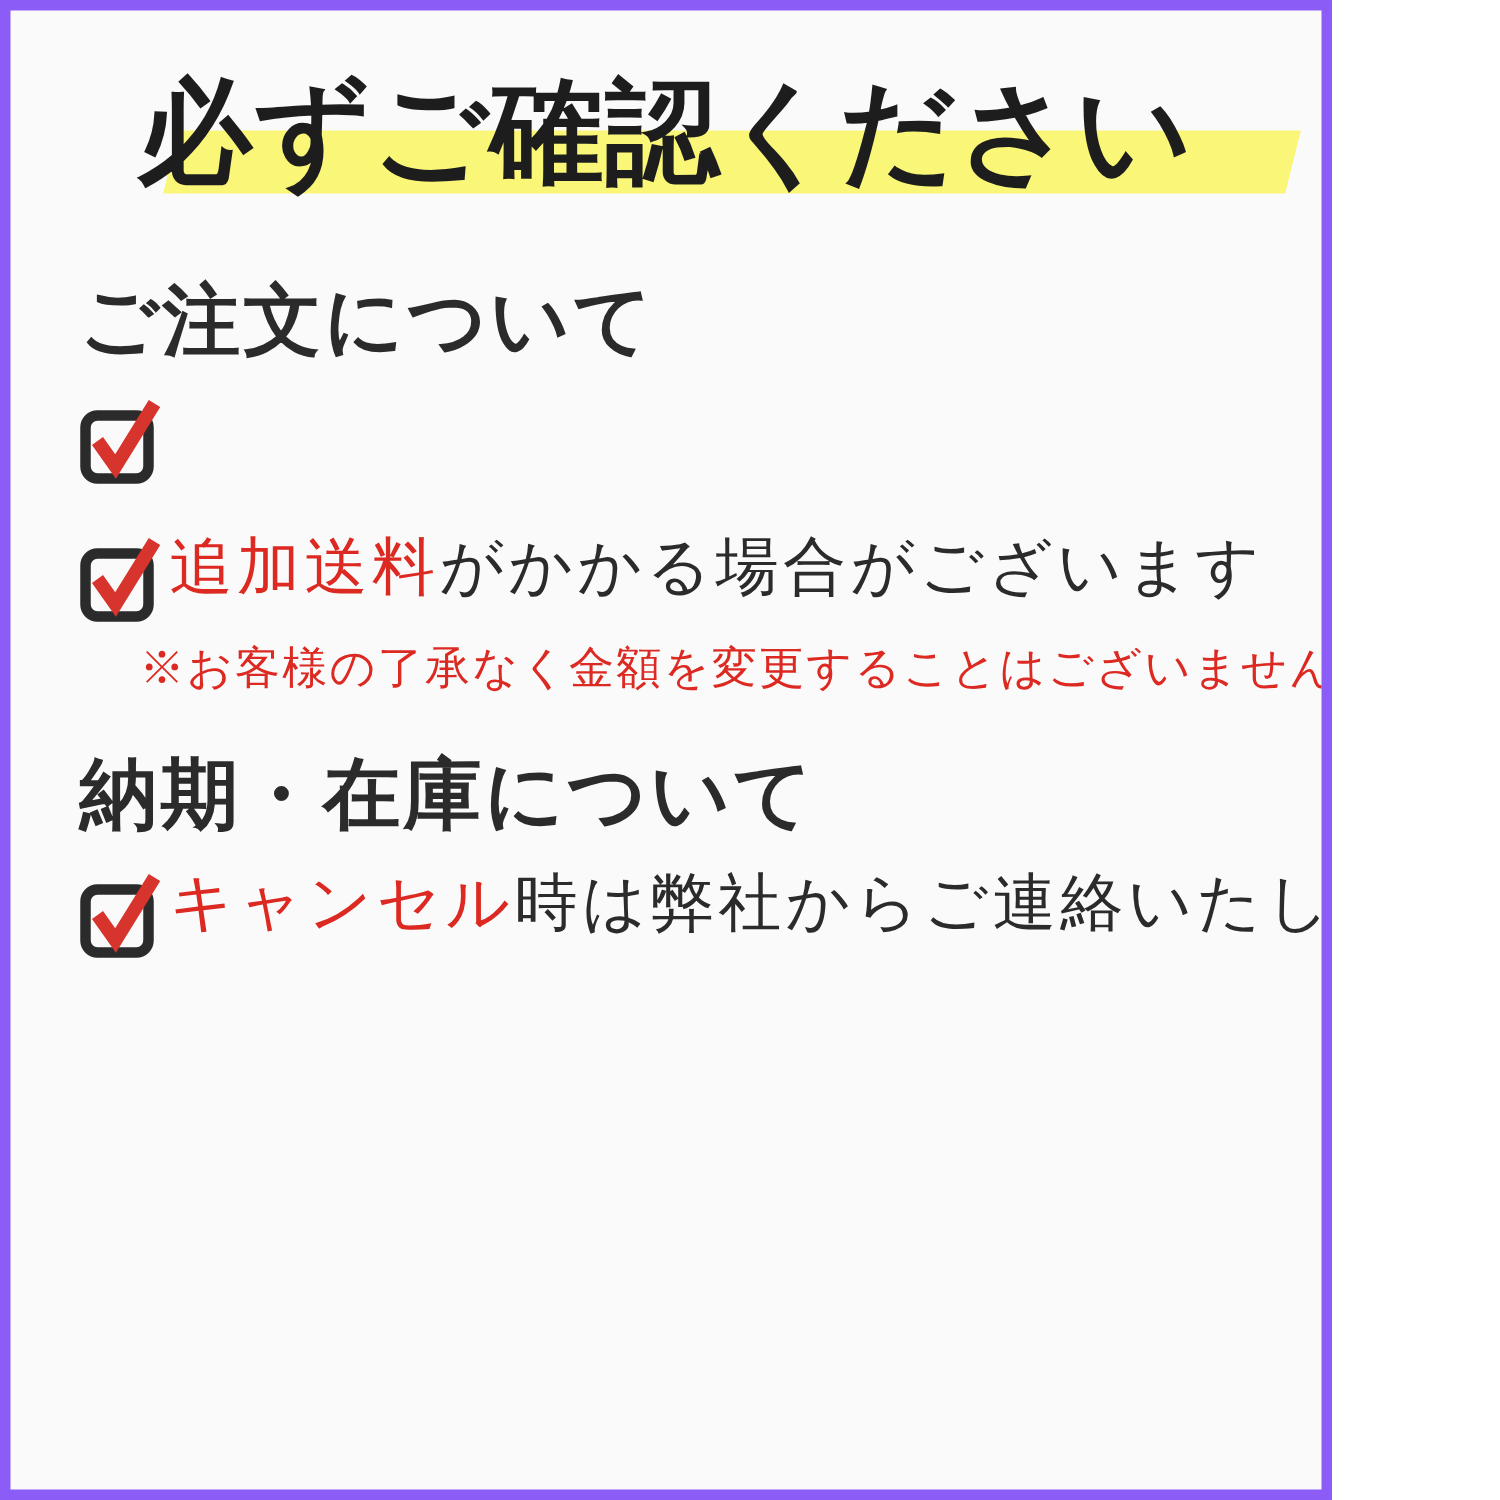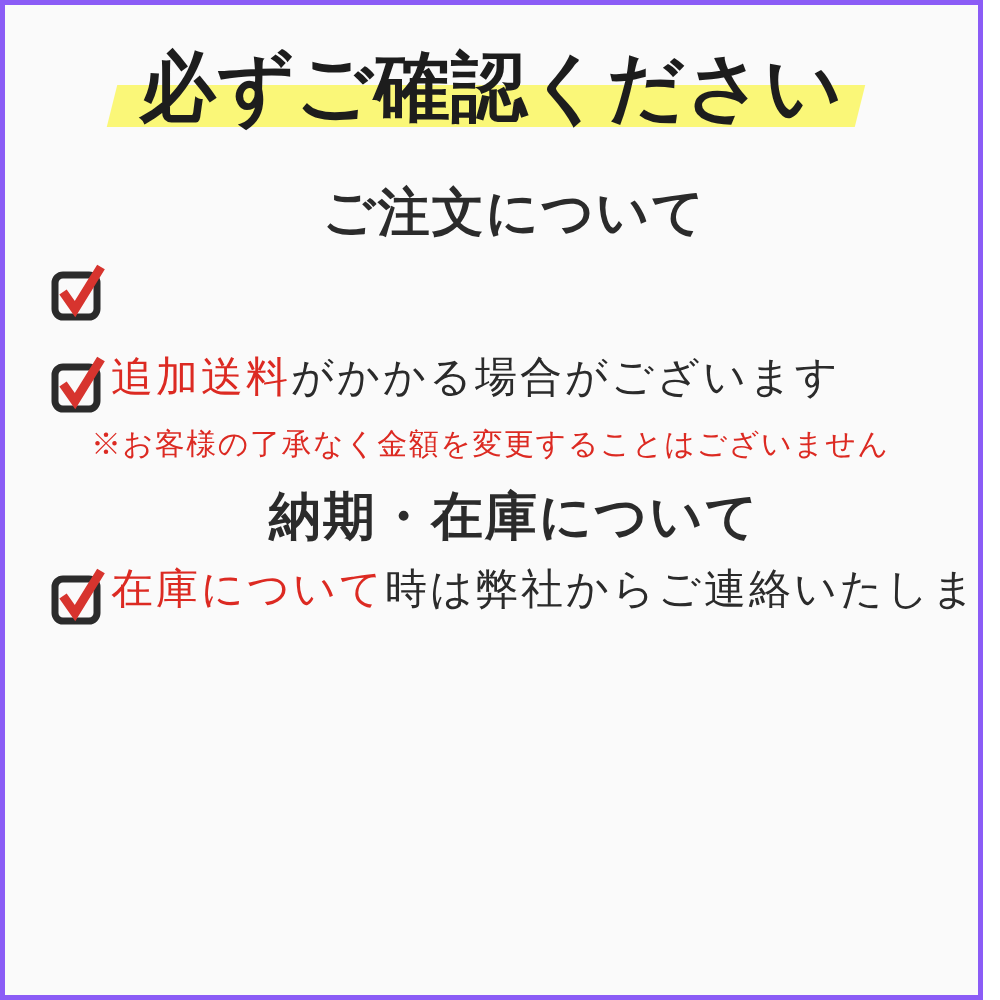--- a/index.html
+++ b/index.html
@@ -1,37 +1,37 @@
 <!DOCTYPE html>
 <html lang="ja"><head>
 <meta charset="utf-8">
 <style>
   html,body{margin:0;padding:0;}
   .page{
-    width:983px;height:1000px;box-sizing:border-box;
-    border:5px solid #8b5cf6;background:#fafafa;overflow:hidden;
+    width:888px;height:1000px;box-sizing:border-box;
+    border:7px solid #8b5cf6;background:#fafafa;overflow:hidden;
     font-family:"Liberation Serif","DejaVu Serif",serif;
   }
   
   .title-wrap{position:relative;height:108px;margin-top:30px;text-align:center;}
   .title-hl{
     position:absolute;left:107px;top:50px;width:748px;height:42px;
     background:#faf778;transform:skewX(-14deg);
   }
   .title{
     position:relative;margin:0;font-size:76px;line-height:104px;
     font-weight:700;letter-spacing:1px;color:#1d1d1d;white-space:nowrap;
   }
   
   .heading{
     margin:0;font-size:52px;line-height:1.15;font-weight:600;
-    color:#2b2b2b;letter-spacing:2px;text-align:center;
+    color:#2b2b2b;letter-spacing:2px;
   }
   .heading.order{margin:40px 0 18px 46px;}
-  .heading.stock{margin:24px 0 18px 46px;}
+  .heading.stock{margin:36px 0 18px 46px;}
   
   .item{display:flex;align-items:flex-start;margin:0 16px 32px 46px;}
   .cbx{flex:none;width:52px;height:60px;margin-right:8px;}
   .cbx svg{display:block;overflow:visible;}
   .line{
     font-size:42px;line-height:48px;letter-spacing:3px;
     color:#2b2b2b;white-space:nowrap;
   }
   .seg-red{color:#dc2a22;}
   .seg-black{color:#2b2b2b;}
@@ -79,17 +79,17 @@
 
 
   <div class="item">
     <span class="cbx">
       <svg width="52" height="60" viewBox="0 0 52 60" xmlns="http://www.w3.org/2000/svg">
         <rect x="4" y="14" width="42" height="42" rx="8" fill="none" stroke="#2b2b2b" stroke-width="7"></rect>
         <path d="M12 31 L24 48 L50 6" fill="none" stroke="#d7342e" stroke-width="9"></path>
       </svg>
     </span>
     <div class="txt">
-      <div class="line"><span class="seg-red">在庫について</span><span class="seg-black">時は弊社からご連絡いたします</span></div>
+      <div class="line"><span class="seg-red">キャンセル</span><span class="seg-black">時は弊社からご連絡いたします</span></div>
     </div>
   </div>
 
 </div>
 
 </body></html>

